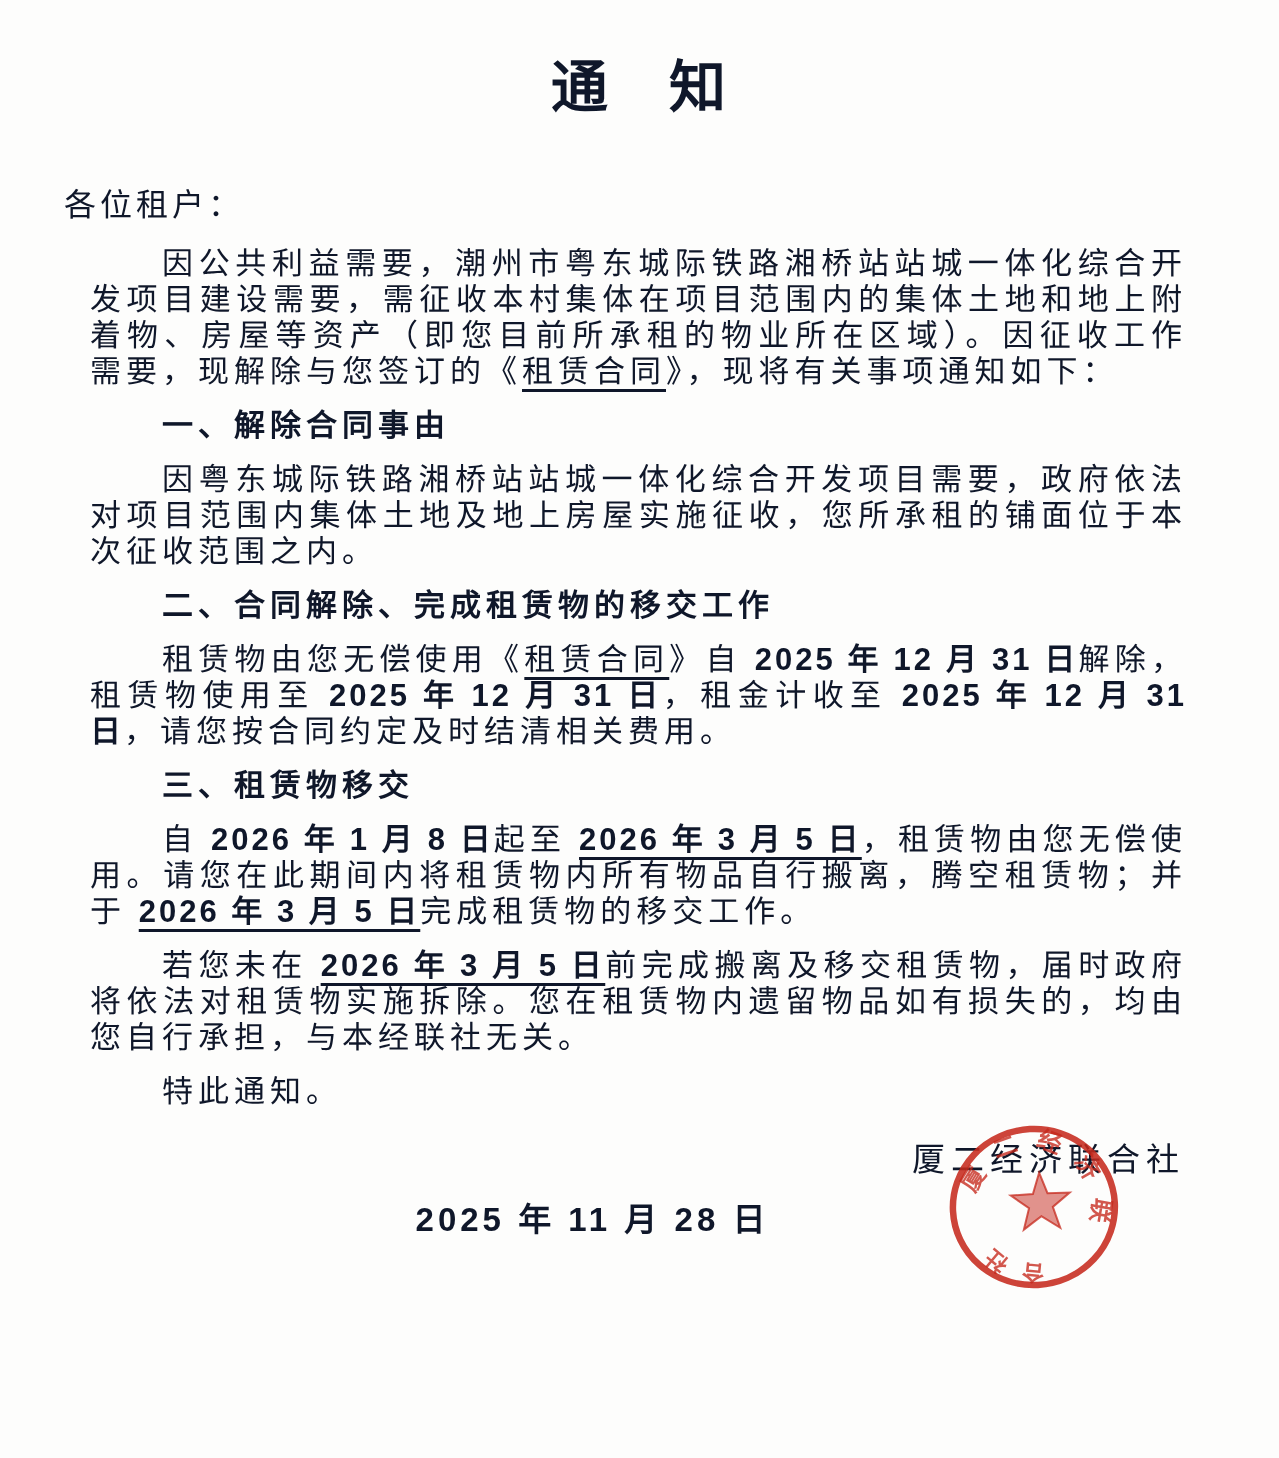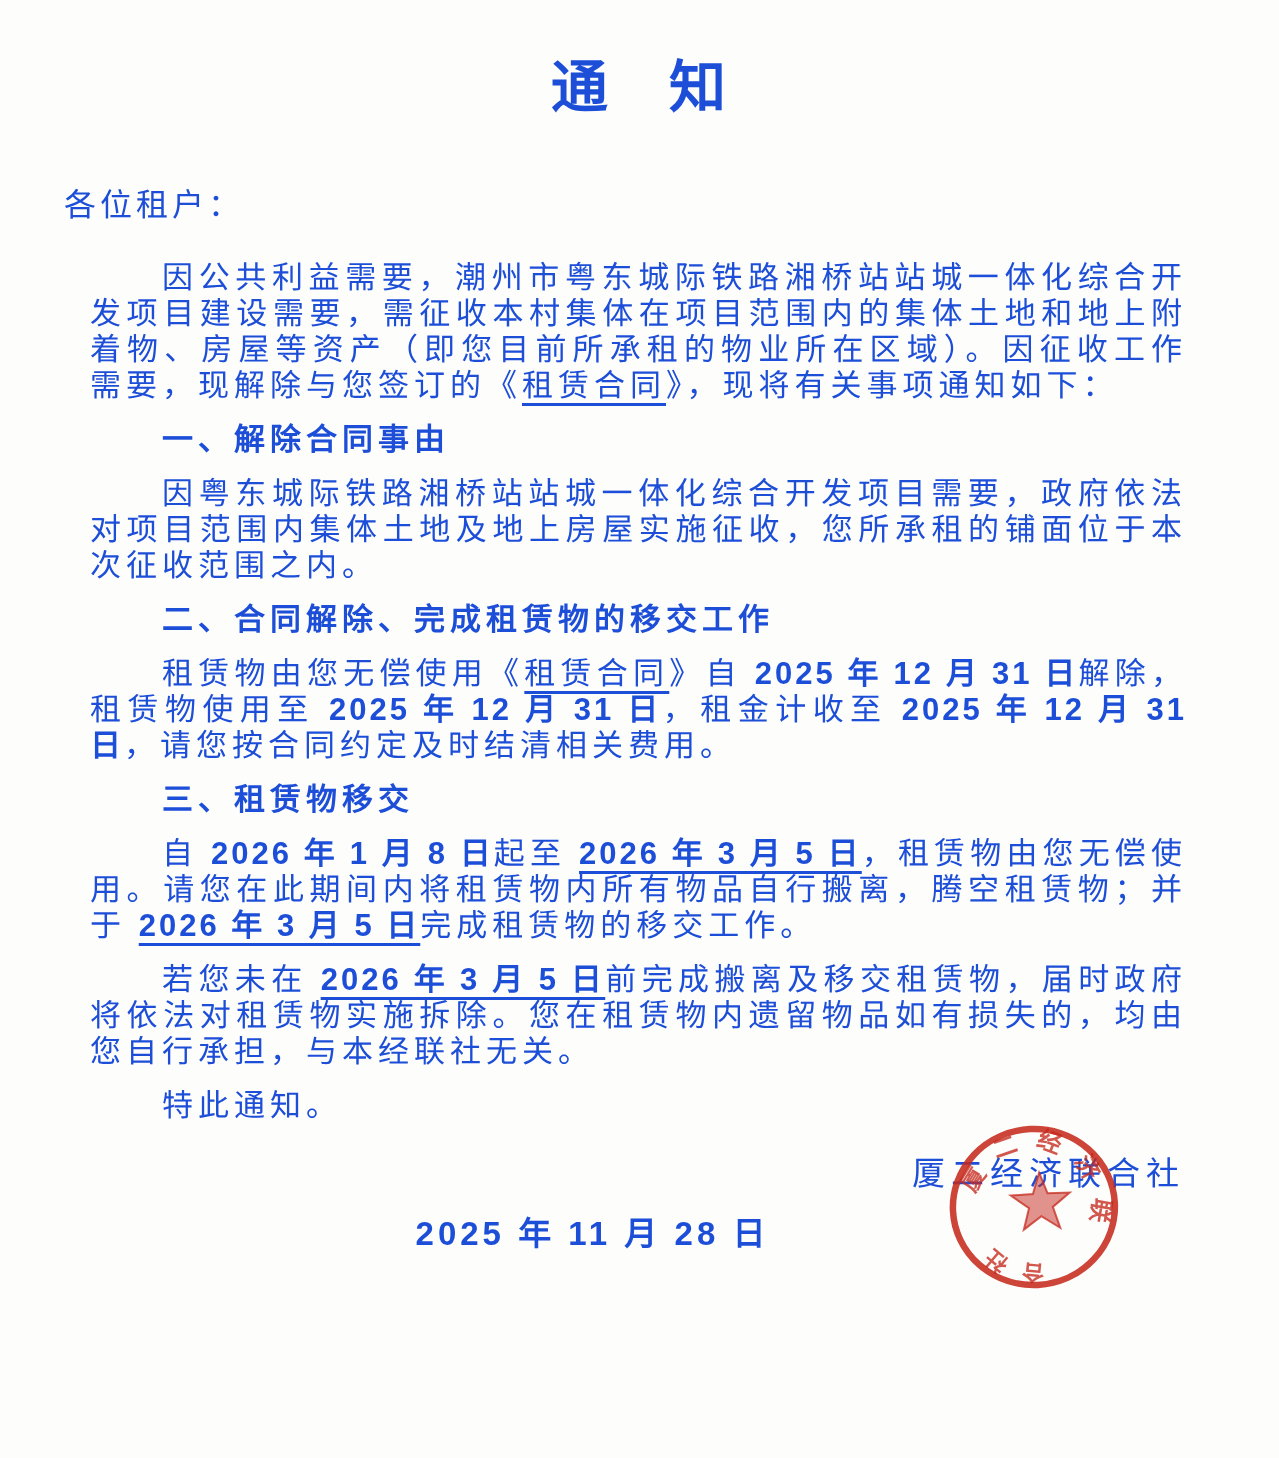--- a/index.html
+++ b/index.html
@@ -3,21 +3,21 @@
 <meta charset="utf-8">
 <style>
   html,body{margin:0;padding:0;}
   body{background:#ffffff;}
   .page{
     position:relative;
     width:1279px;
     height:1458px;
     margin:0 auto;
     background:#fdfdfc;
-    color:#1d4ed8;
+    color:#0f172a;
     font-family:"Liberation Serif", serif;
     overflow:hidden;
   }
   .title{
     margin:54px 0 0 0;
     text-align:center;
     font-size:57px;
     line-height:1.2;
     font-weight:700;
     letter-spacing:2px;
@@ -34,21 +34,21 @@
     padding:0 92px 0 90px;
     font-size:31px;
     line-height:36px;
     letter-spacing:5px;
     text-align:justify;
   }
   .doc-body p{
     margin:18px 0 0 0;
     text-indent:72px;
   }
-  .doc-body p:first-child{margin-top:36px;}
+  .doc-body p:first-child{margin-top:22px;}
   .doc-body .heading{
     font-weight:700;
     font-family:"Liberation Sans", sans-serif;
     letter-spacing:5px;
   }
   .doc-body .b{
     font-weight:700;
     font-family:"Liberation Sans", sans-serif;
     letter-spacing:3px;
   }

